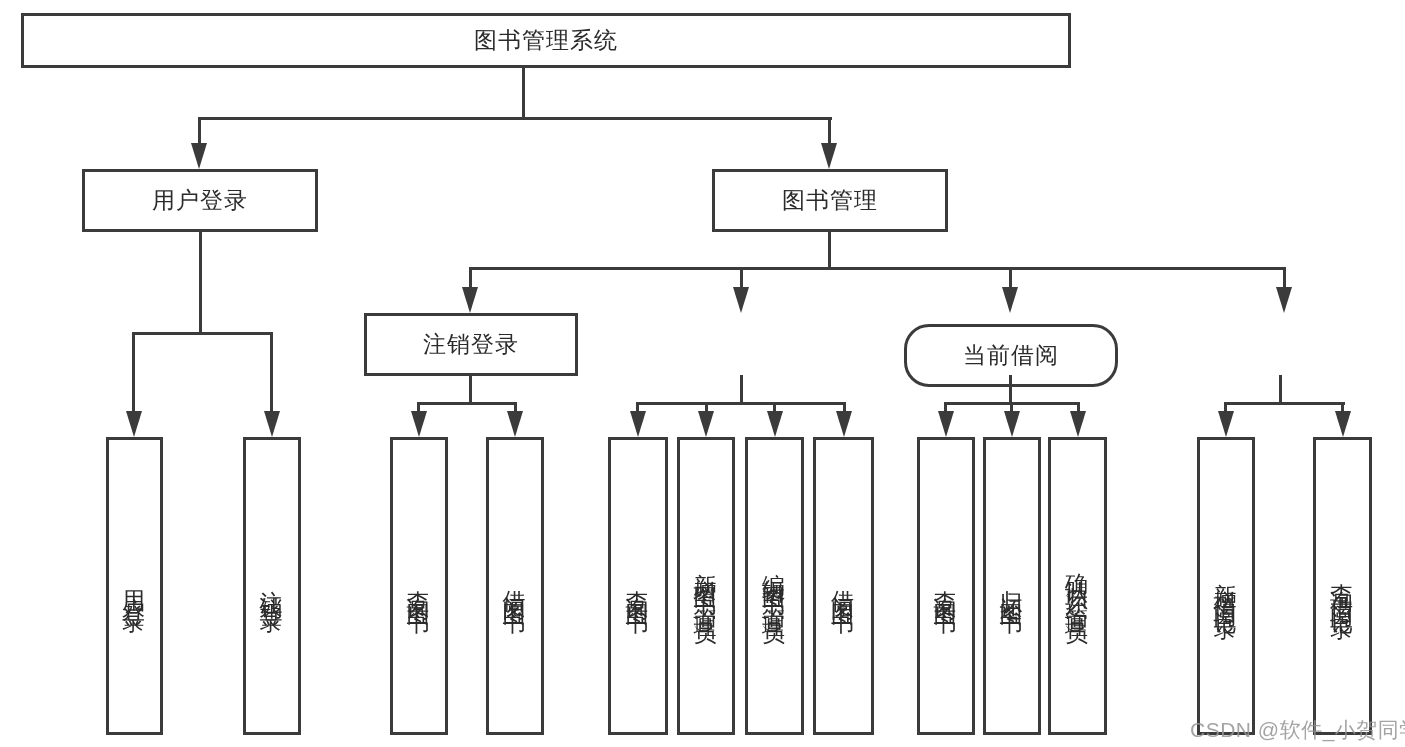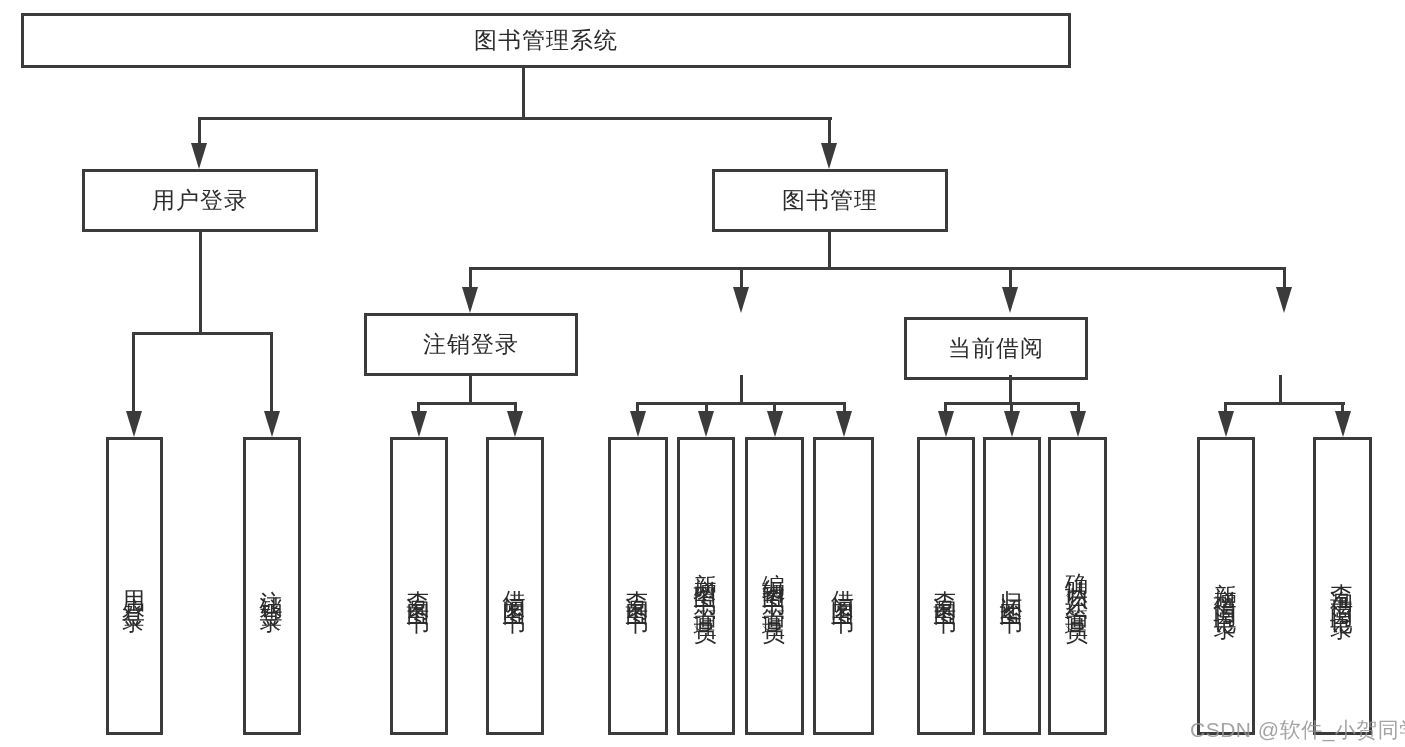--- a/index.html
+++ b/index.html
@@ -39,21 +39,21 @@
   <div class="box" style="left:82px;top:169px;width:236px;height:63px;">
     <span class="hlabel">用户登录</span>
   </div>
   <div class="box" style="left:712px;top:169px;width:236px;height:63px;">
     <span class="hlabel">图书管理</span>
   </div>
 
   <div class="box" style="left:364px;top:313px;width:214px;height:63px;">
     <span class="hlabel">注销登录</span>
   </div>
-  <div class="box" style="left:904px;top:317px;width:184px;height:63px;">
+  <div class="box" style="left:904px;top:324px;width:214px;height:63px;border-radius:25px;">
     <span class="hlabel">当前借阅</span>
   </div>
 
   <div class="box" style="left:106px;top:437px;width:57px;height:298px;">
     <span class="vlabel">用户登录</span>
   </div>
   <div class="box" style="left:243px;top:437px;width:58px;height:298px;">
     <span class="vlabel">注销登录</span>
   </div>
 

